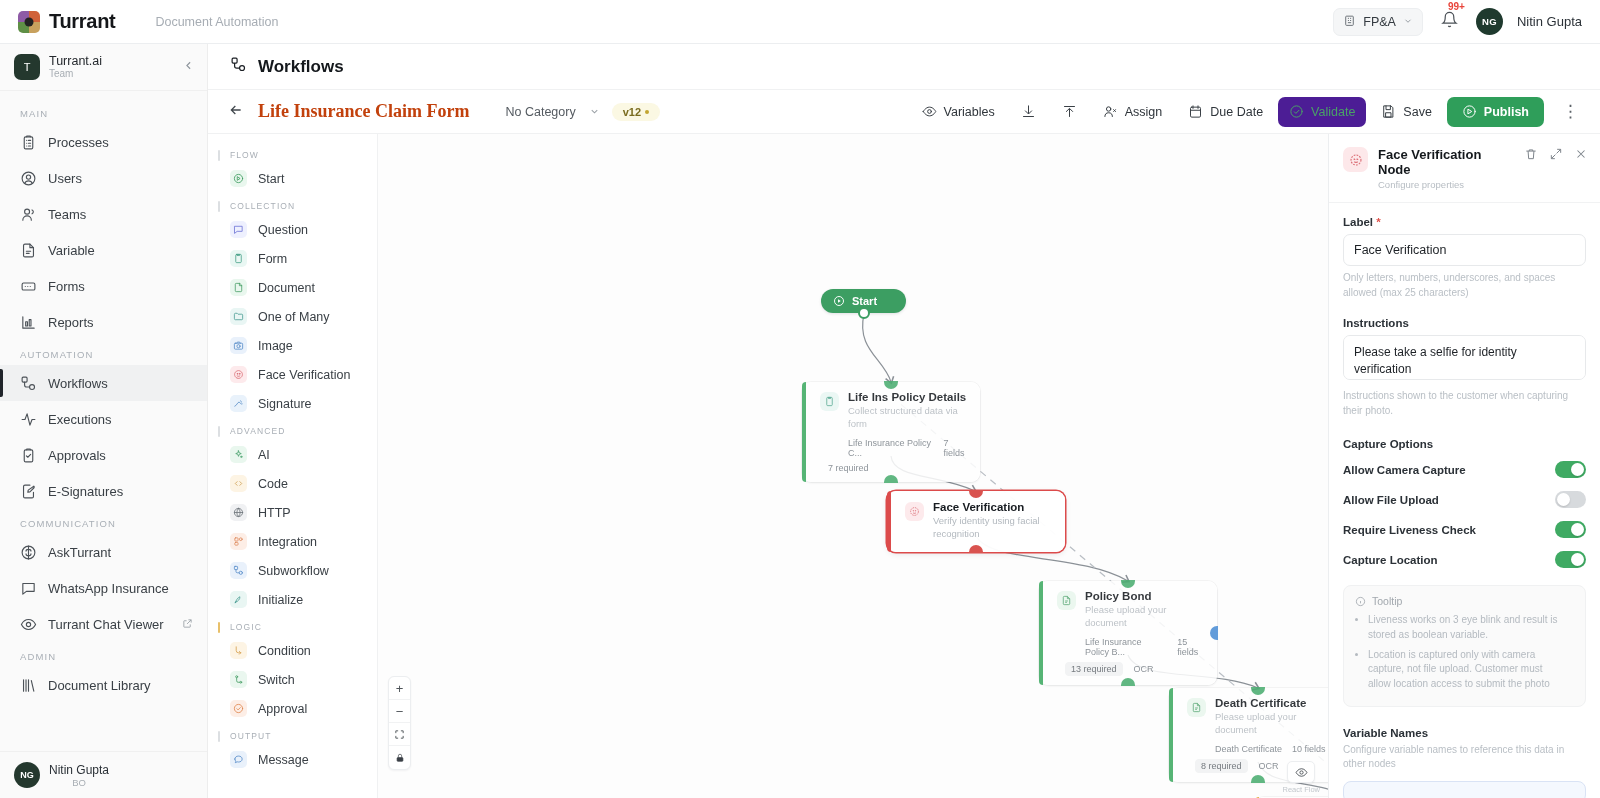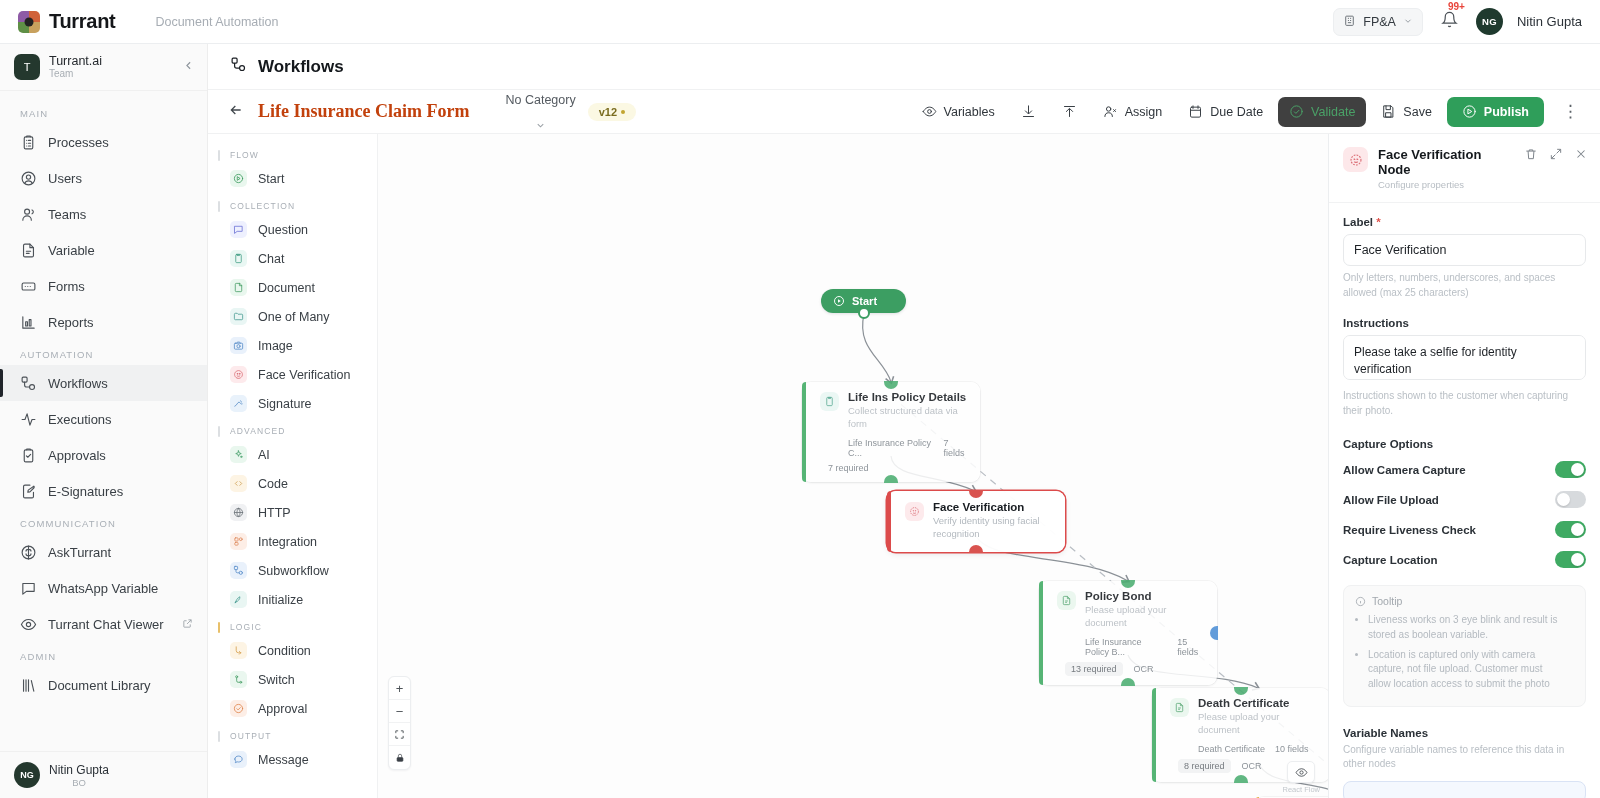--- a/index.html
+++ b/index.html
@@ -102,35 +102,35 @@
   .page-title { font-size: 17px; font-weight: 600; color: #14181c; }
 
   .editor-bar {
     height: 44px; flex: 0 0 44px; display: flex; align-items: center;
     padding: 0 14px 0 20px; border-bottom: 1px solid #f0f1f2; gap: 12px;
   }
   .back-arrow { color: #41474d; cursor: pointer; font-size: 15px; width: 18px; }
   .wf-title { font-size: 18px; font-weight: 700; color: #c2410c; font-family: Liberation Serif, serif; }
   .cat-select {
     display: flex; align-items: center; gap: 13px; font-size: 12.5px;
-    color: #545a60; margin-left: 24px; cursor: pointer; flex-direction: column;
+    color: #545a60; margin-left: 24px; cursor: pointer;
   }
   .ver-badge {
     background: #fbf8e3; color: #7a6c1f; font-size: 11px; font-weight: 600;
     border-radius: 11px; padding: 3px 11px; display: flex; align-items: center; gap: 4px;
   }
   .ver-dot { width: 4px; height: 4px; border-radius: 50%; background: #c2a531; }
 
   .tools { margin-left: auto; display: flex; align-items: center; gap: 4px; }
   .tbtn {
     display: flex; align-items: center; gap: 7px; height: 30px; padding: 0 10px;
     border-radius: 7px; font-size: 12.5px; color: #2f353b; background: #fff;
     border: 1px solid transparent; cursor: pointer; white-space: nowrap;
   }
-  .tbtn.validate { color: #4aa167; background: #404040; justify-content: flex-end; }
+  .tbtn.validate { color: #4aa167; background: #4c1d95; justify-content: flex-end; }
   .tbtn.publish {
     background: #2f9e5a; color: #fff; font-weight: 600; padding: 0 14px; height: 30px;
   }
   .tbtn .ic { display: flex; width: 15px; height: 15px; }
   .kebab { color: #5c6268; font-size: 17px; padding: 0 6px; cursor: pointer; letter-spacing: 1px;}
 
   .work-row { flex: 1; display: flex; min-height: 0; position: relative; }
 
   
   .palette {
@@ -439,21 +439,21 @@
               </svg>
             </span>
             <span>AskTurrant</span>
           </div>
           <div class="nav-item">
             <span class="ico">
               <svg width="17" height="17" viewBox="0 0 24 24" fill="none" stroke="currentColor" stroke-width="1.6" stroke-linecap="round" stroke-linejoin="round">
                 <path d="M4 5h16v11H9l-5 4z"></path>
               </svg>
             </span>
-            <span>WhatsApp Variable</span>
+            <span>WhatsApp Insurance</span>
           </div>
           <div class="nav-item">
             <span class="ico">
               <svg width="17" height="17" viewBox="0 0 24 24" fill="none" stroke="currentColor" stroke-width="1.6" stroke-linecap="round" stroke-linejoin="round">
                 <path d="M2 12s3.6-7 10-7 10 7 10 7-3.6 7-10 7-10-7-10-7z"></path>
                 <circle cx="12" cy="12" r="3"></circle>
               </svg>
             </span>
             <span>Turrant Chat Viewer</span>
             <span class="nav-ext"><svg width="11" height="11" viewBox="0 0 24 24" fill="none" stroke="#9aa0a6" stroke-width="1.9">
@@ -605,21 +605,21 @@
               </span>
               <span>Question</span>
             </div>
             <div class="pal-item">
               <span class="pal-ic" style="background:#e9f7f3">
                 <svg width="11" height="11" viewBox="0 0 24 24" fill="none" stroke="#49a189" stroke-width="1.8" stroke-linecap="round" stroke-linejoin="round">
                   <rect x="6" y="3" width="12" height="18" rx="2"></rect>
                   <path d="M9.5 3h5v2.5h-5z"></path>
                 </svg>
               </span>
-              <span>Chat</span>
+              <span>Form</span>
             </div>
             <div class="pal-item">
               <span class="pal-ic" style="background:#e9f7ee">
                 <svg width="11" height="11" viewBox="0 0 24 24" fill="none" stroke="#4ba06a" stroke-width="1.8" stroke-linecap="round" stroke-linejoin="round">
                   <path d="M14 3H7a2 2 0 0 0-2 2v14a2 2 0 0 0 2 2h10a2 2 0 0 0 2-2V8z"></path>
                   <path d="M14 3v5h5"></path>
                 </svg>
               </span>
               <span>Document</span>
             </div>
@@ -854,21 +854,21 @@
               </div>
               <div class="node-foot">
                 <span class="chip gray">13 required</span>
                 <span class="chip">OCR</span>
               </div>
             </div>
             <div class="port right" style="background:#4d8fd6"></div>
             <div class="port bot" style="background:#4cae72"></div>
           </div>
 
-          <div class="node" style="left:774px;top:554px;width:178px;">
+          <div class="node" style="left:791px;top:554px;width:178px;">
             <div class="stripe" style="background:#3faa63"></div>
             <div class="port top" style="background:#4cae72"></div>
             <div class="node-in">
               <div class="node-hd">
                 <div class="node-ico" style="background:#e9f7ee">
                   <svg width="11" height="11" viewBox="0 0 24 24" fill="none" stroke="#4ba06a" stroke-width="1.8">
                       <path d="M14 3H7a2 2 0 0 0-2 2v14a2 2 0 0 0 2 2h10a2 2 0 0 0 2-2V8z"></path>
                       <path d="M14 3v5h5M9 13h6M9 16h4"></path>
                     </svg>
                 </div>

